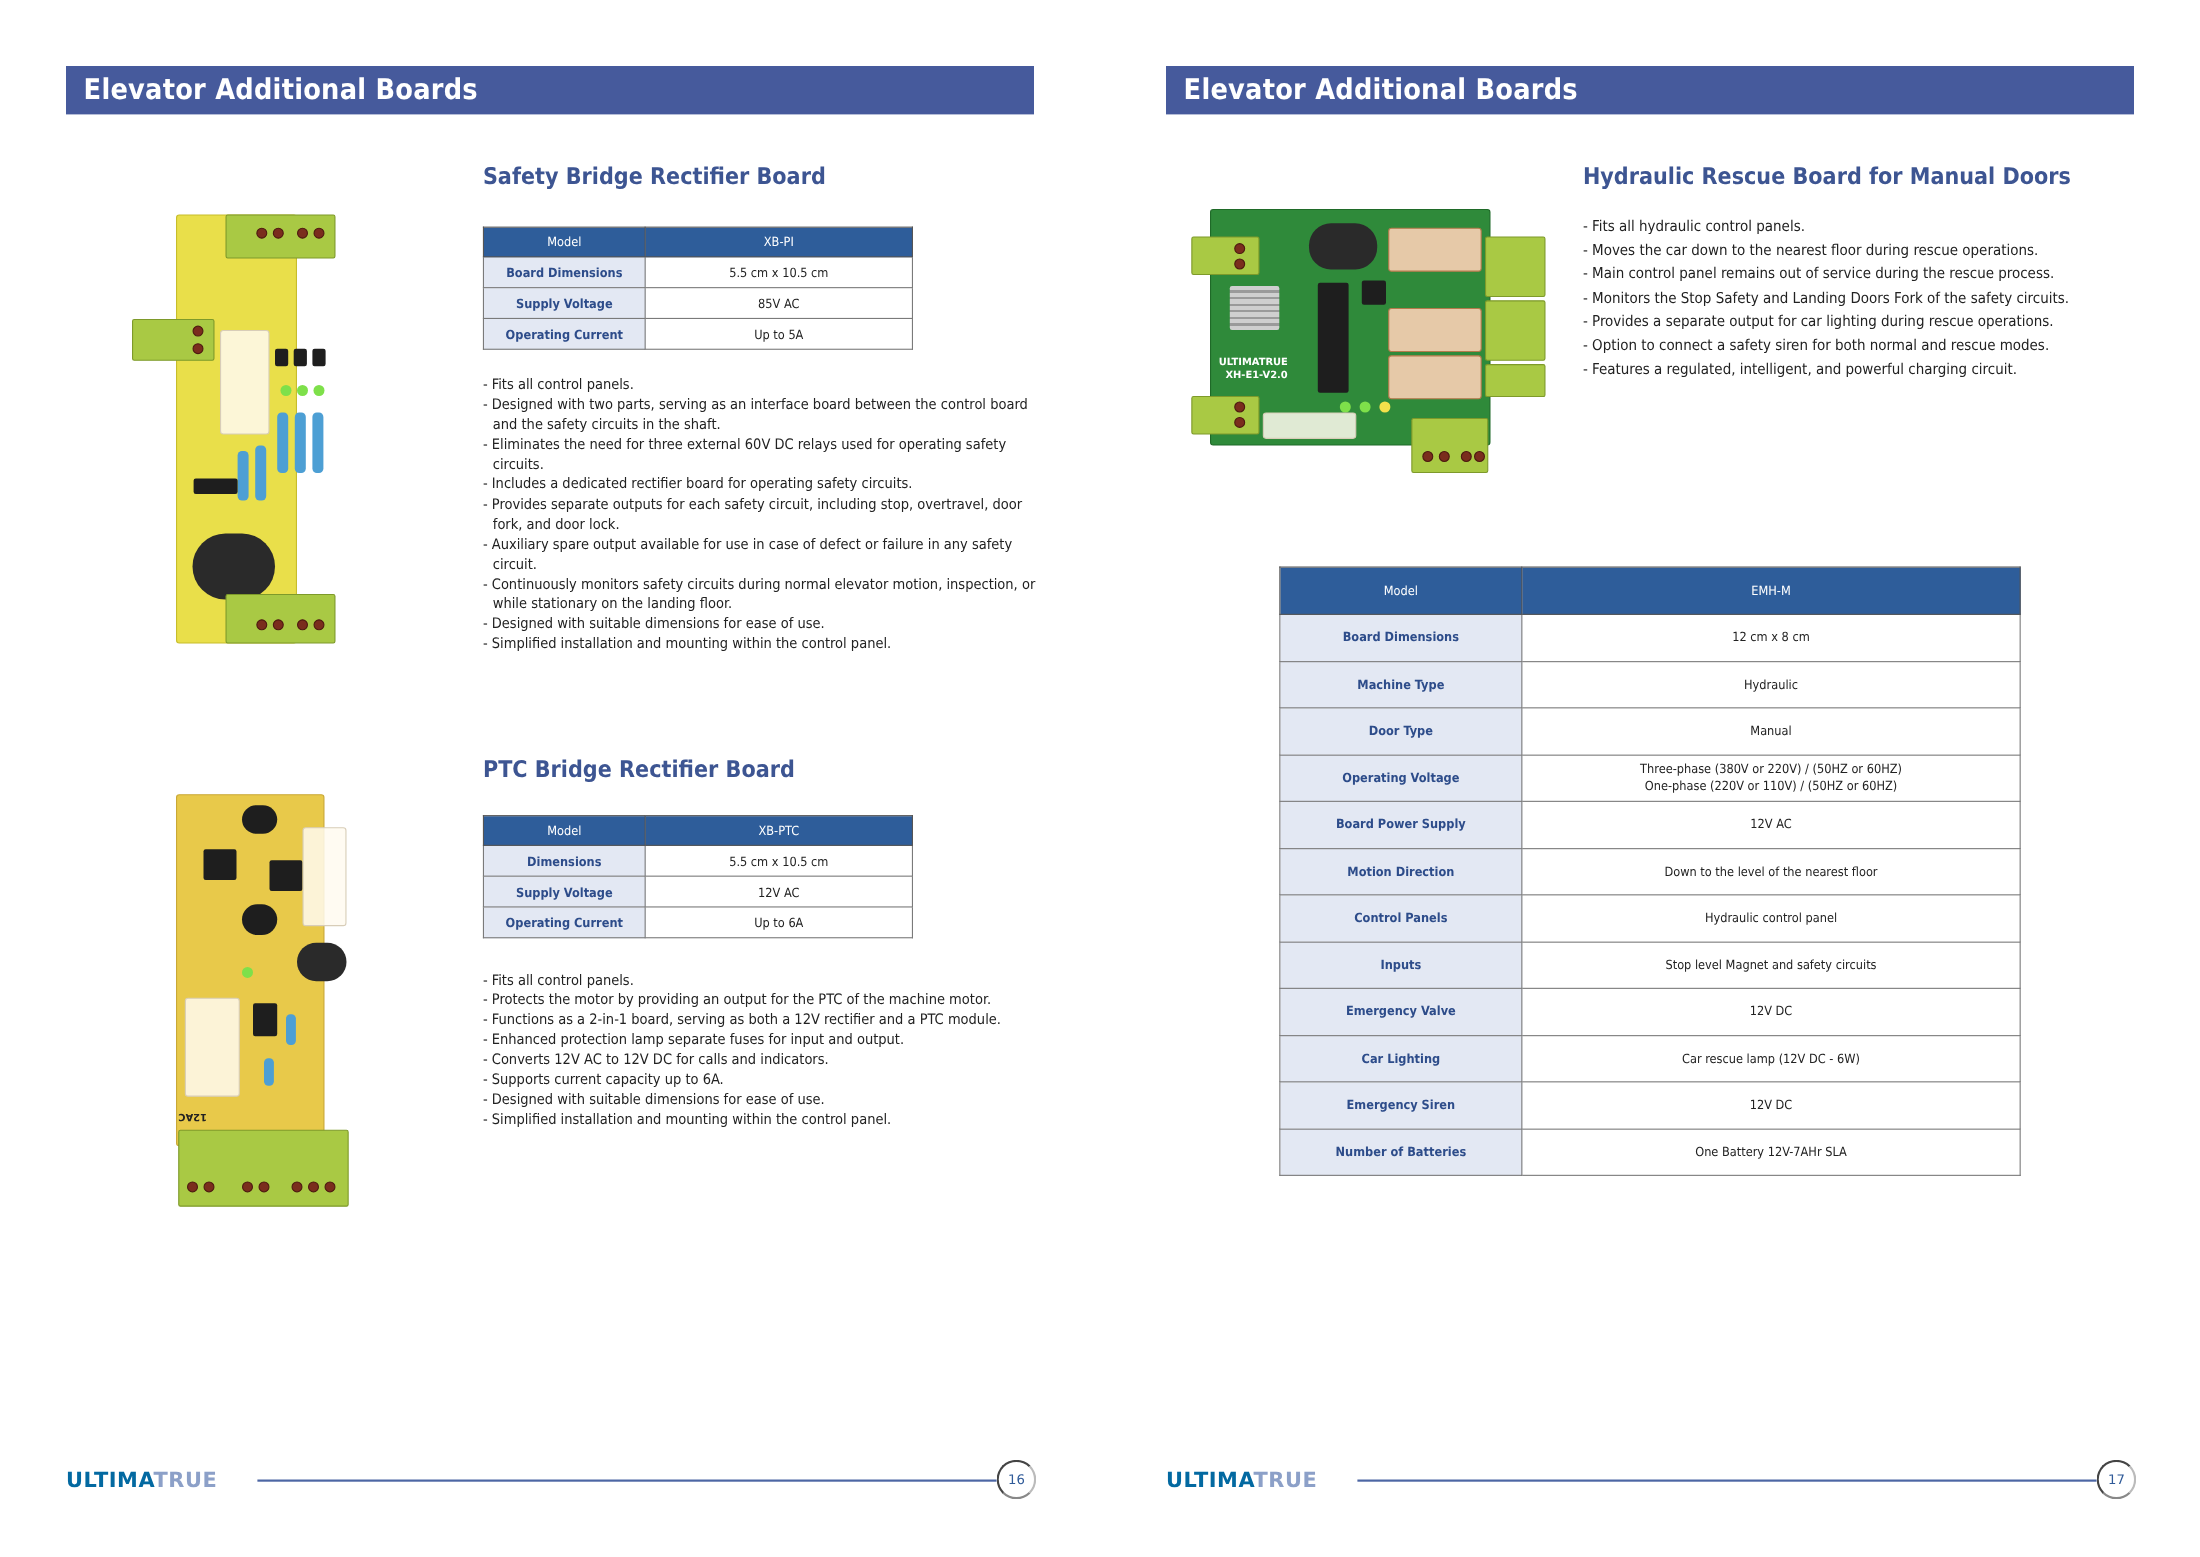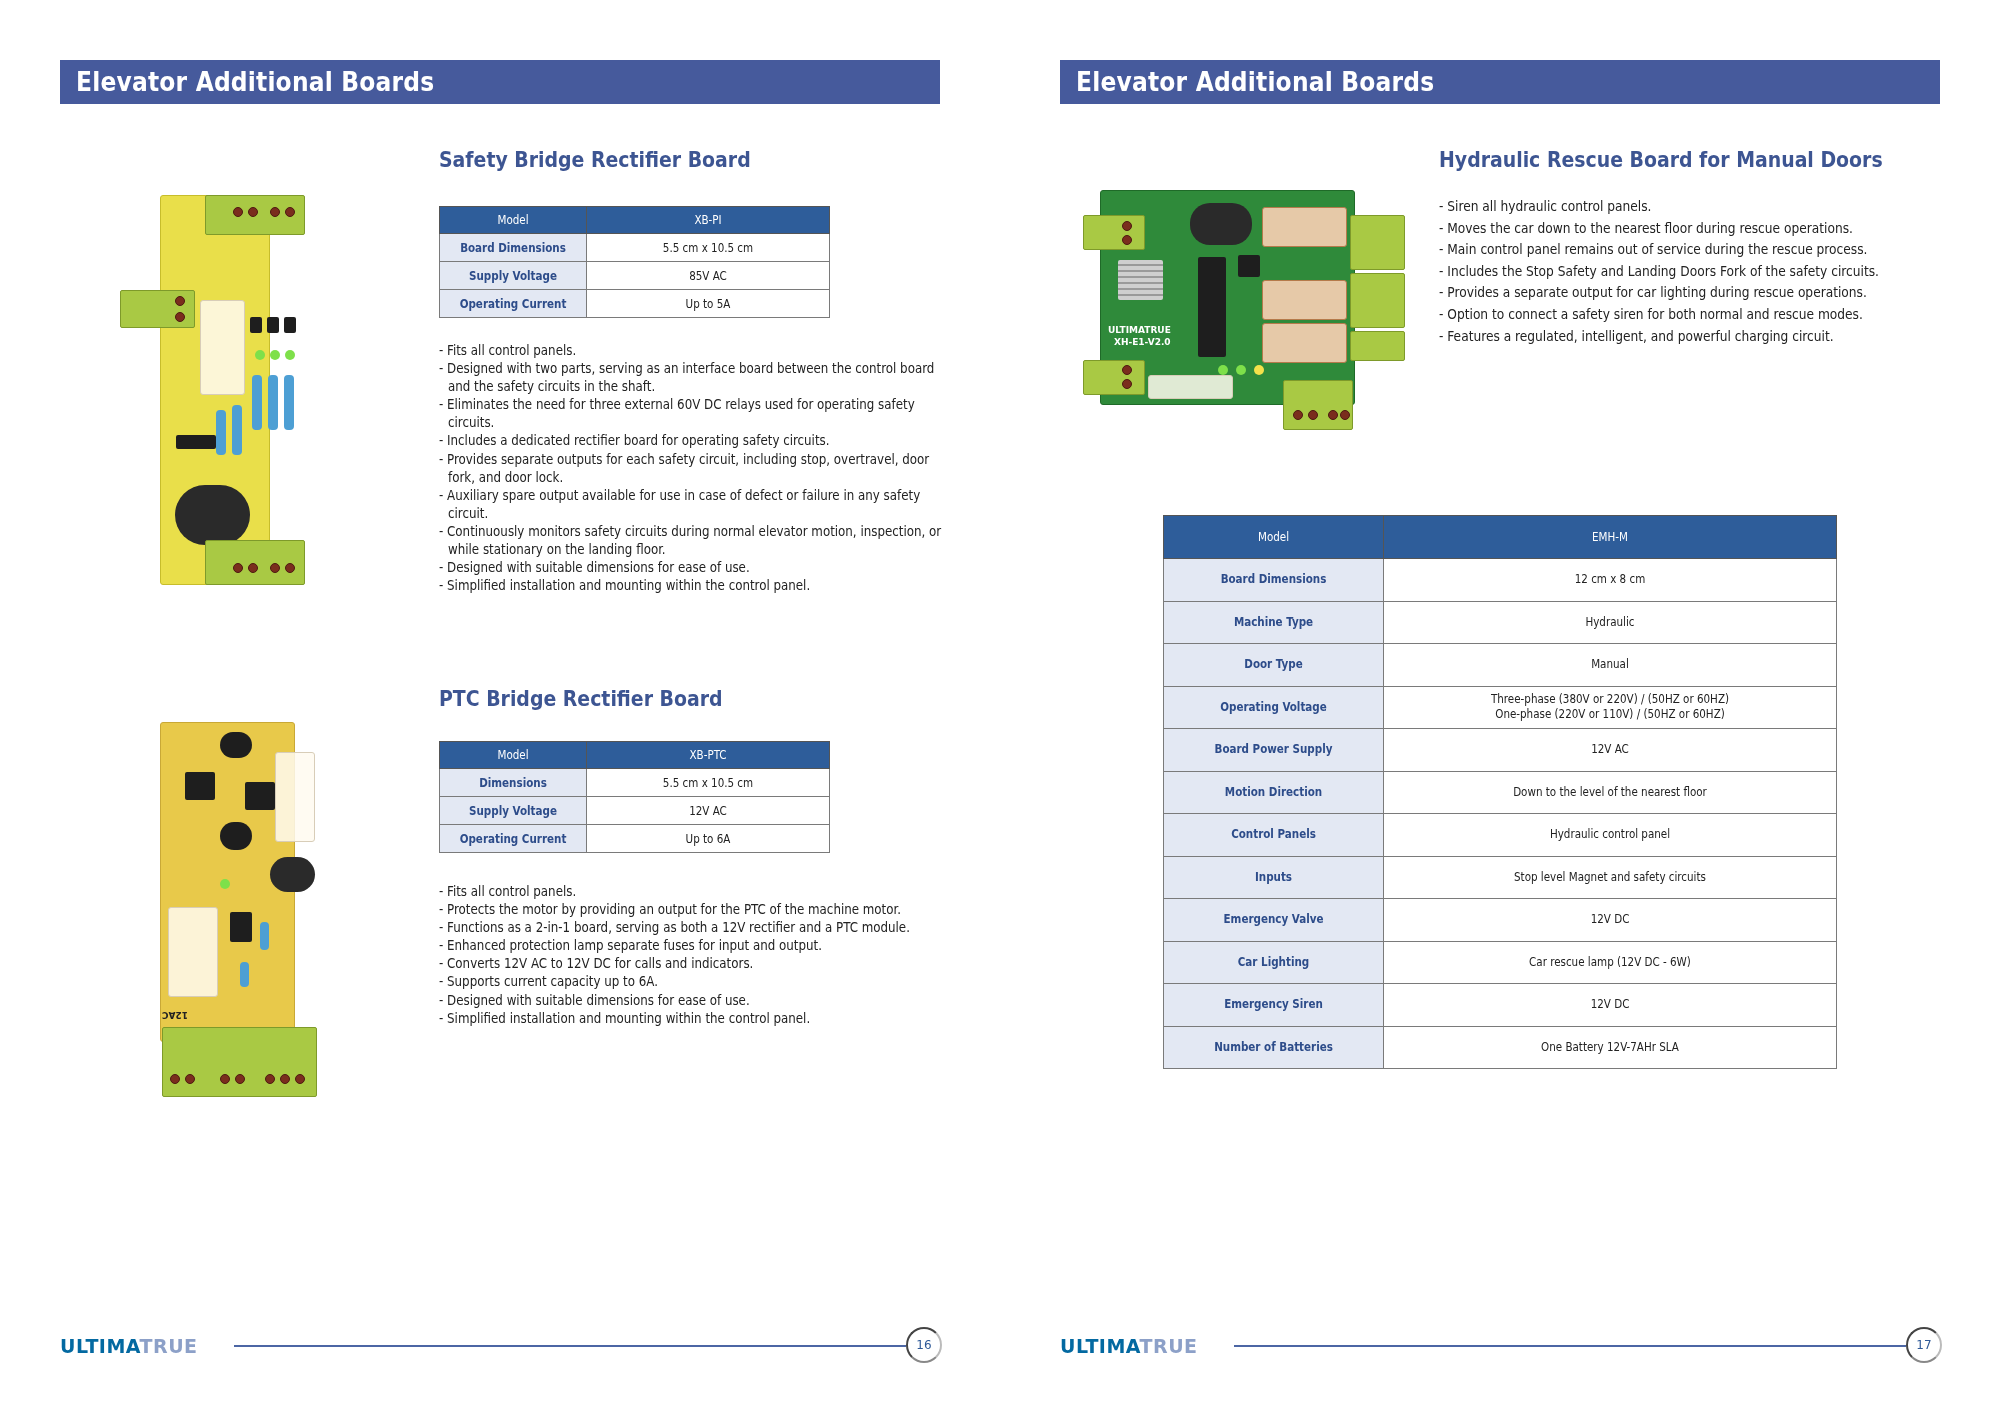--- a/index.html
+++ b/index.html
@@ -265,24 +265,24 @@
     <div class="terminal" style="left:205px; top:195px; width:70px; height:50px;"></div>
     <div class="screw" style="left:215px; top:225px;"></div>
       <div class="screw" style="left:230px; top:225px;"></div>
     <div class="screw" style="left:250px; top:225px;"></div>
       <div class="screw" style="left:262px; top:225px;"></div>
   </div>
 
   <div class="section-title" style="left:439px; top:148px;">Hydraulic Rescue Board for Manual Doors</div>
 
   <ul class="bullets right-bullets" style="left:439px; top:196px; width:520px;">
-    <li>Siren all hydraulic control panels.</li>
+    <li>Fits all hydraulic control panels.</li>
     <li>Moves the car down to the nearest floor during rescue operations.</li>
     <li>Main control panel remains out of service during the rescue process.</li>
-    <li>Includes the Stop Safety and Landing Doors Fork of the safety circuits.</li>
+    <li>Monitors the Stop Safety and Landing Doors Fork of the safety circuits.</li>
     <li>Provides a separate output for car lighting during rescue operations.</li>
     <li>Option to connect a safety siren for both normal and rescue modes.</li>
     <li>Features a regulated, intelligent, and powerful charging circuit.</li>
   </ul>
 
   <table class="spec big-table" style="left:163px; top:515px;">
     <colgroup>
         <col class="c1">
         <col>
       </colgroup>

